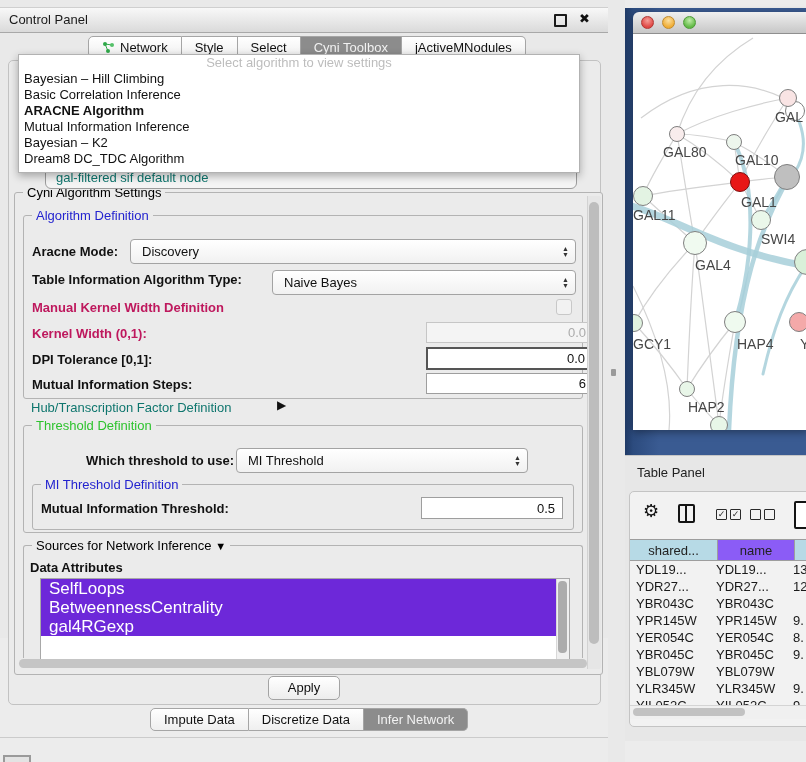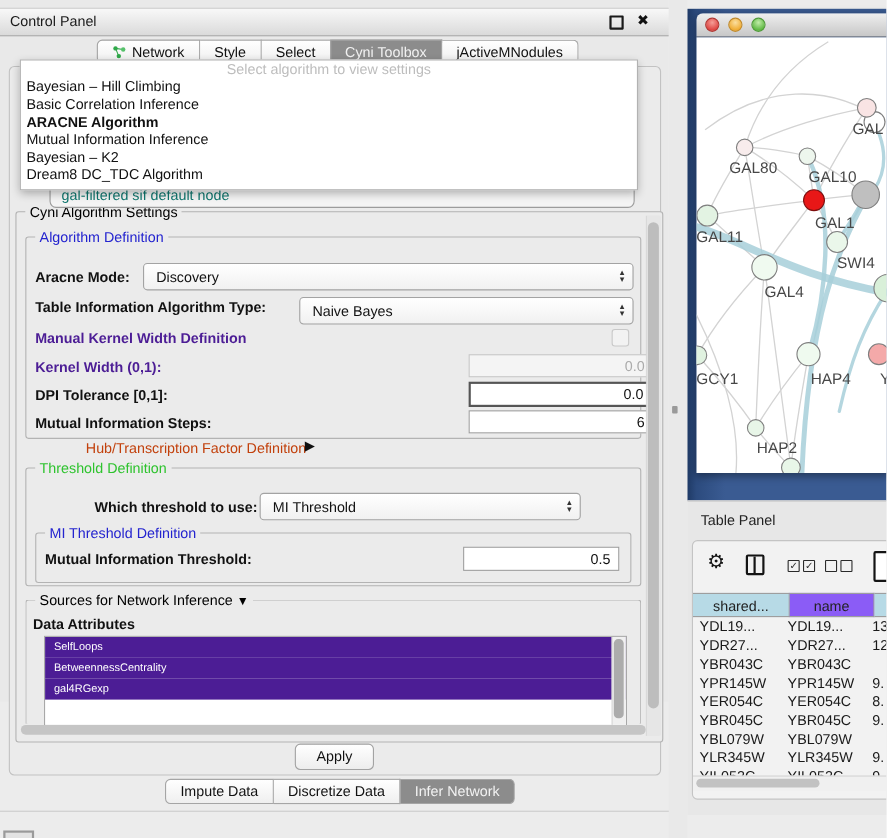--- a/index.html
+++ b/index.html
@@ -20,33 +20,33 @@
   #popup{position:absolute;left:18px;top:54px;width:560px;height:117px;background:#FFFFFF;border:1px solid #B2B2B2;box-shadow:0 3px 8px rgba(0,0,0,.3);z-index:40;}
   #popup .ph{height:16px;text-align:center;color:#BDBDBD;font-size:13px;line-height:16px;}
   #popup .it{height:16px;line-height:16px;font-size:13px;color:#111;padding-left:5px;white-space:nowrap;}
   #popup .it.sel{font-weight:bold;}
   #combo-remnant{position:absolute;left:45px;top:168px;width:530px;height:19px;background:#F4F4F4;border:1px solid #9C9C9C;border-radius:0 0 6px 6px;z-index:8;overflow:hidden;}
   #combo-remnant span{position:absolute;left:10px;top:1px;font-size:13px;color:#0f766e;white-space:nowrap;}
   
   .group{position:absolute;border:1px solid #B3B3B3;border-radius:3px;}
   .legend{position:absolute;top:-8px;left:8px;background:#EBEBEB;padding:0 4px;font-size:13px;line-height:15px;white-space:nowrap;}
   .lbl{position:absolute;font-size:13px;font-weight:bold;color:#111;white-space:nowrap;}
-  .lbl.dis{color:#4c1d95;text-align:center;}
-  .plain{font-weight:normal;color:#c2410c;margin-left:47px;}
+  .lbl.dis{color:#be185d;text-align:center;}
+  .plain{font-weight:normal;color:#0f766e;}
   .combo{position:absolute;background:linear-gradient(#FFFFFF,#F1F1F1);border:1px solid #A3A3A3;border-radius:4px;font-size:13px;color:#111;display:flex;align-items:center;padding-left:11px;box-sizing:border-box;}
   .stepper{position:absolute;right:6px;top:50%;transform:translateY(-50%);display:flex;flex-direction:column;align-items:center;font-size:7px;line-height:6px;color:#333;}
   .field{position:absolute;background:#FFF;border:1px solid #9E9E9E;font-size:13px;color:#111;display:flex;align-items:center;justify-content:flex-end;padding-right:7px;box-sizing:border-box;}
   .field.dis{background:#F4F4F4;color:#ABABAB;border-color:#C6C6C6;}
   .field.focus{border:2px solid #555;}
   #settings{left:14px;top:192px;width:587px;height:481px;background:#EBEBEB;}
   #vscroll{position:absolute;right:1px;top:3px;width:13px;height:473px;background:#E6E6E6;border-left:1px solid #D2D2D2;border-radius:0 2px 2px 0;}
   #vscroll .thumb{position:absolute;left:1px;top:6px;width:10px;height:442px;background:#BDBDBD;border-radius:5px;}
   #hscroll-settings{position:absolute;left:4px;top:466px;width:568px;height:9px;background:#C5C5C5;border-radius:5px;}
   #attr-list{position:absolute;left:16px;top:32px;width:528px;height:80px;background:#FFF;border:1px solid #A8A8A8;overflow:hidden;}
-  .attr-item{height:19px;line-height:19px;padding-left:8px;font-size:10px;color:#FFF;background:#4c1d95;white-space:nowrap;}
+  .attr-item{height:19px;line-height:19px;padding-left:8px;font-size:17px;color:#FFF;background:#6d28d9;white-space:nowrap;}
   #attr-scroll{position:absolute;right:0;top:0;width:12px;height:80px;background:#F0F0F0;border-left:1px solid #D8D8D8;}
   #attr-scroll .thumb{position:absolute;left:1px;top:2px;width:9px;height:72px;background:#ACACAC;border-radius:4px;}
   #apply{position:absolute;left:268px;top:676px;width:70px;height:22px;background:linear-gradient(#FFFFFF,#EDEDED);border:1px solid #A3A3A3;border-radius:5px;font-size:13px;color:#111;text-align:center;line-height:21px;}
   #cp-bottom-tabs{position:absolute;left:150px;top:708px;height:23px;display:flex;z-index:5;}
   #cp-bottom-line{position:absolute;left:0;top:737px;width:618px;height:1px;background:#CBCBCB;}
   
   #gutter{position:absolute;left:608px;top:0;width:17px;height:762px;background:#E9E9E9;}
   #grip{position:absolute;left:3px;top:369px;width:5px;height:7px;background:#9A9A9A;border-radius:1px;}
   
   #desktop{position:absolute;left:625px;top:8px;width:181px;height:447px;background:linear-gradient(90deg,#1F3A66 0,#2C4B7E 8px,#3A5B92 34px);}

